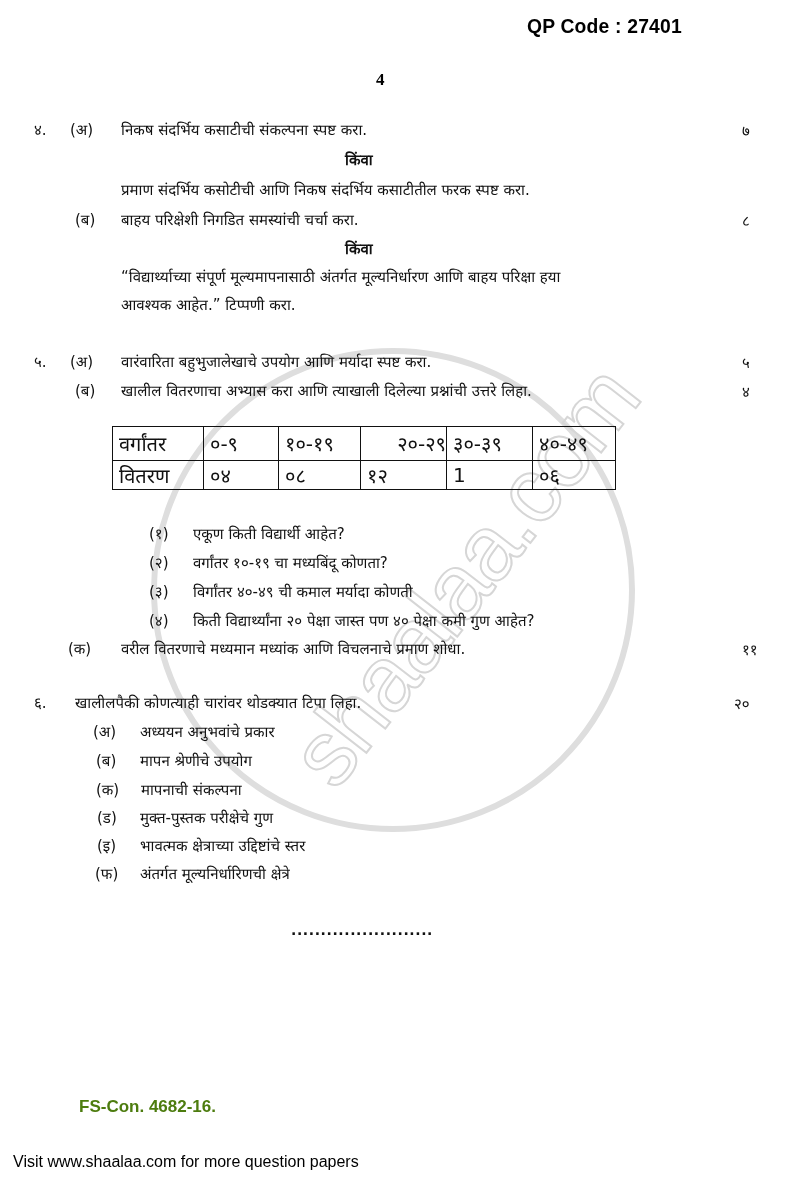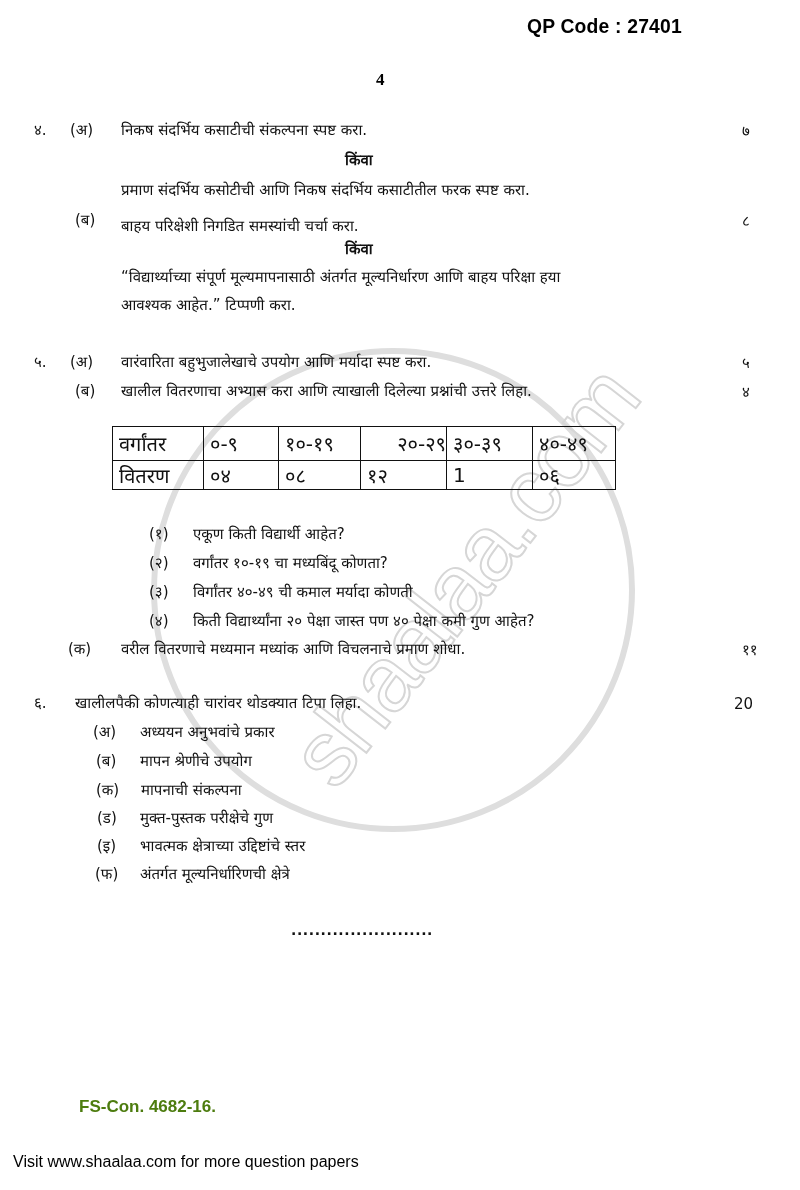--- a/index.html
+++ b/index.html
@@ -69,21 +69,21 @@
 <div class="abs page-num">4</div>
 
 <div class="abs t" style="left:34px; top:120px;">४.</div>
 <div class="abs t" style="left:70px; top:120px;">(अ)</div>
 <div class="abs t" style="left:121px; top:120px;">निकष संदर्भिय कसाटीची संकल्पना स्पष्ट करा.</div>
 <div class="abs marks" style="top:121px;">७</div>
 <div class="abs t bold" style="left:345px; top:150px;">किंवा</div>
 <div class="abs t" style="left:121px; top:180px;text-align:center;">प्रमाण संदर्भिय कसोटीची आणि निकष संदर्भिय कसाटीतील फरक स्पष्ट करा.</div>
 
 <div class="abs t" style="left:75px; top:210px;">(ब)</div>
-<div class="abs t" style="left:121px; top:216px;text-align:center;">बाहय परिक्षेशी निगडित समस्यांची चर्चा करा.</div>
+<div class="abs t" style="left:121px; top:210px;text-align:center;">बाहय परिक्षेशी निगडित समस्यांची चर्चा करा.</div>
 <div class="abs marks" style="top:211px;">८</div>
 <div class="abs t bold" style="left:345px; top:239px;">किंवा</div>
 <div class="abs t" style="left:121px; top:267px;">“विद्यार्थ्याच्या संपूर्ण मूल्यमापनासाठी अंतर्गत मूल्यनिर्धारण आणि बाहय परिक्षा हया</div>
 <div class="abs t" style="left:121px; top:295px;">आवश्यक आहेत.” टिप्पणी करा.</div>
 
 <div class="abs t" style="left:34px; top:352px;">५.</div>
 <div class="abs t" style="left:70px; top:352px;">(अ)</div>
 <div class="abs t" style="left:121px; top:352px;">वारंवारिता बहुभुजालेखाचे उपयोग आणि मर्यादा स्पष्ट करा.</div>
 <div class="abs marks" style="top:353px;">५</div>
 
@@ -120,21 +120,21 @@
 <div class="abs t" style="left:193px; top:582px;">विर्गांतर ४०-४९ ची कमाल मर्यादा कोणती</div>
 <div class="abs t" style="left:149px; top:611px;">(४)</div>
 <div class="abs t" style="left:193px; top:611px;">किती विद्यार्थ्यांना २० पेक्षा जास्त पण ४० पेक्षा कमी गुण आहेत?</div>
 
 <div class="abs t" style="left:68px; top:639px;">(क)</div>
 <div class="abs t" style="left:121px; top:639px;">वरील वितरणाचे मध्यमान मध्यांक आणि विचलनाचे प्रमाण शोधा.</div>
 <div class="abs marks" style="top:640px;">११</div>
 
 <div class="abs t" style="left:34px; top:693px;">६.</div>
 <div class="abs t" style="left:75px; top:693px;">खालीलपैकी कोणत्याही चारांवर थोडक्यात टिपा लिहा.</div>
-<div class="abs marks" style="left:734px; top:694px;">20</div>
+<div class="abs marks" style="left:734px; top:694px;">२०</div>
 
 <div class="abs t" style="left:93px; top:722px;">(अ)</div>
 <div class="abs t" style="left:140px; top:722px;">अध्ययन अनुभवांचे प्रकार</div>
 <div class="abs t" style="left:96px; top:751px;">(ब)</div>
 <div class="abs t" style="left:140px; top:751px;">मापन श्रेणीचे उपयोग</div>
 <div class="abs t" style="left:96px; top:780px;">(क)</div>
 <div class="abs t" style="left:141px; top:780px;">मापनाची संकल्पना</div>
 <div class="abs t" style="left:97px; top:808px;">(ड)</div>
 <div class="abs t" style="left:140px; top:808px;text-align:right;">मुक्त-पुस्तक परीक्षेचे गुण</div>
 <div class="abs t" style="left:97px; top:836px;">(इ)</div>

